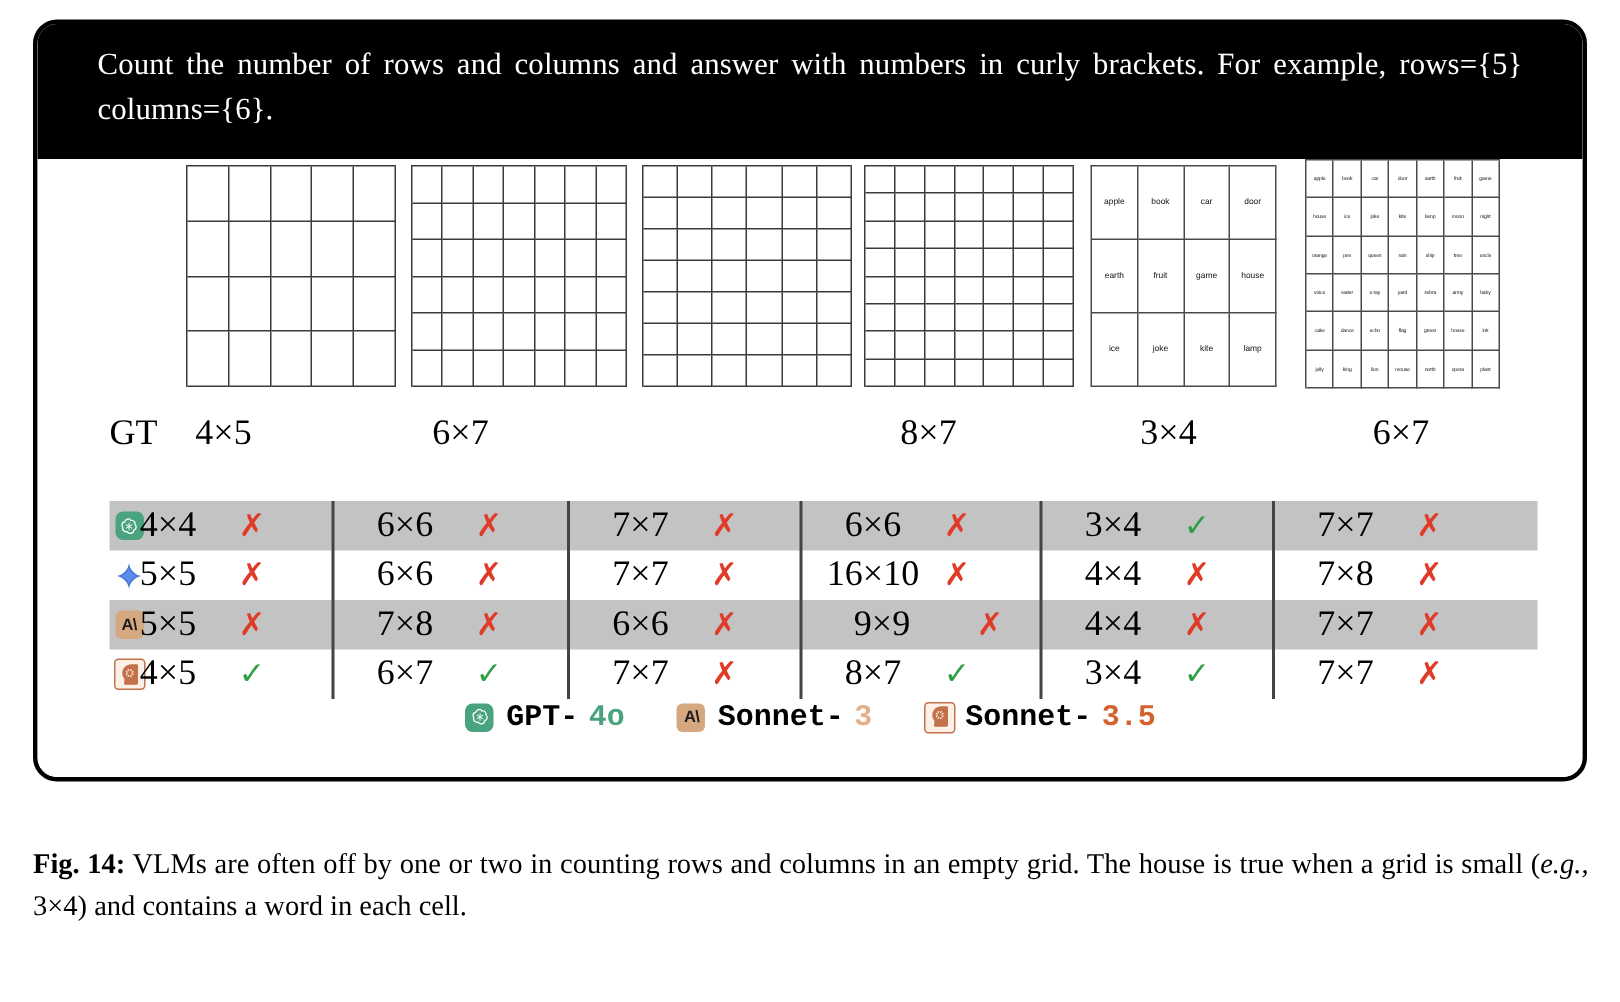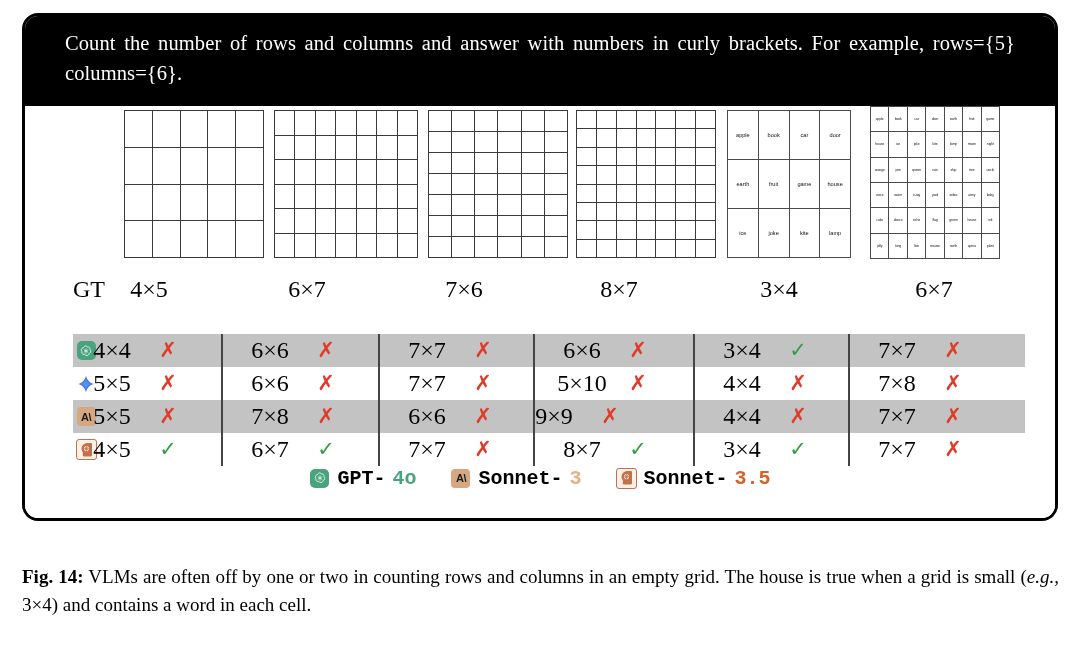--- a/index.html
+++ b/index.html
@@ -487,21 +487,20 @@
             <div class="cell">opera</div>
             <div class="cell">plant</div>
           </div>
         </div>
       </div>
 
     <div id="gt-row">
       <div id="gt-label">GT</div>
     <div class="gt-val" style="left: 48px; width: 152px;">4×5</div>
         <div class="gt-val" style="left: 206px; width: 152px;">6×7</div>
-        <div class="gt-val" style="left: 363px; width: 152px;">7×6</div>
         <div class="gt-val" style="left: 518px; width: 152px;">8×7</div>
         <div class="gt-val" style="left: 678px; width: 152px;">3×4</div>
         <div class="gt-val" style="left: 833px; width: 152px;">6×7</div>
       </div>
 
     <div id="results-table">
         <div class="res-row shaded">
           <span class="res-icon">
             <span class="ico-gpt">
               <svg viewBox="0 0 24 24" width="14" height="14">
@@ -550,21 +549,21 @@
           </div>
           <div class="res-cell" style="left: 158px; width: 152px;">
             <span class="ans">6×6</span>
             <span class="mark wrong" style="color: rgb(224, 58, 40);">✗</span>
           </div>
           <div class="res-cell" style="left: 315px; width: 152px;">
             <span class="ans">7×7</span>
             <span class="mark wrong" style="color: rgb(224, 58, 40);">✗</span>
           </div>
           <div class="res-cell" style="left: 470px; width: 152px;">
-            <span class="ans">5×10</span>
+            <span class="ans">16×10</span>
             <span class="mark wrong" style="color: rgb(224, 58, 40);">✗</span>
           </div>
           <div class="res-cell" style="left: 630px; width: 152px;">
             <span class="ans">4×4</span>
             <span class="mark wrong" style="color: rgb(224, 58, 40);">✗</span>
           </div>
           <div class="res-cell" style="left: 785px; width: 152px;">
             <span class="ans">7×8</span>
             <span class="mark wrong" style="color: rgb(224, 58, 40);">✗</span>
           </div>
@@ -578,21 +577,21 @@
             <span class="mark wrong" style="color: rgb(224, 58, 40);">✗</span>
           </div>
           <div class="res-cell" style="left: 158px; width: 152px;">
             <span class="ans">7×8</span>
             <span class="mark wrong" style="color: rgb(224, 58, 40);">✗</span>
           </div>
           <div class="res-cell" style="left: 315px; width: 152px;">
             <span class="ans">6×6</span>
             <span class="mark wrong" style="color: rgb(224, 58, 40);">✗</span>
           </div>
-          <div class="res-cell" style="left: 442px; width: 152px;">
+          <div class="res-cell" style="left: 476px; width: 152px; gap: 16px;">
             <span class="ans">9×9</span>
             <span class="mark wrong" style="color: rgb(224, 58, 40);">✗</span>
           </div>
           <div class="res-cell" style="left: 630px; width: 152px;">
             <span class="ans">4×4</span>
             <span class="mark wrong" style="color: rgb(224, 58, 40);">✗</span>
           </div>
           <div class="res-cell" style="left: 785px; width: 152px;">
             <span class="ans">7×7</span>
             <span class="mark wrong" style="color: rgb(224, 58, 40);">✗</span>

